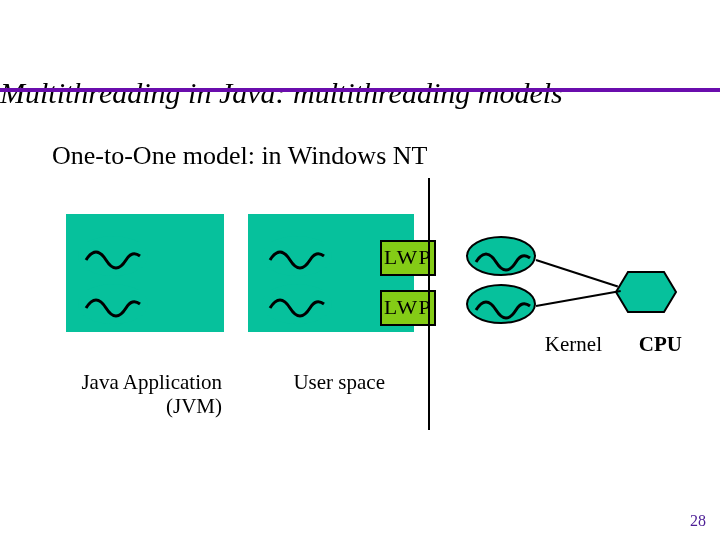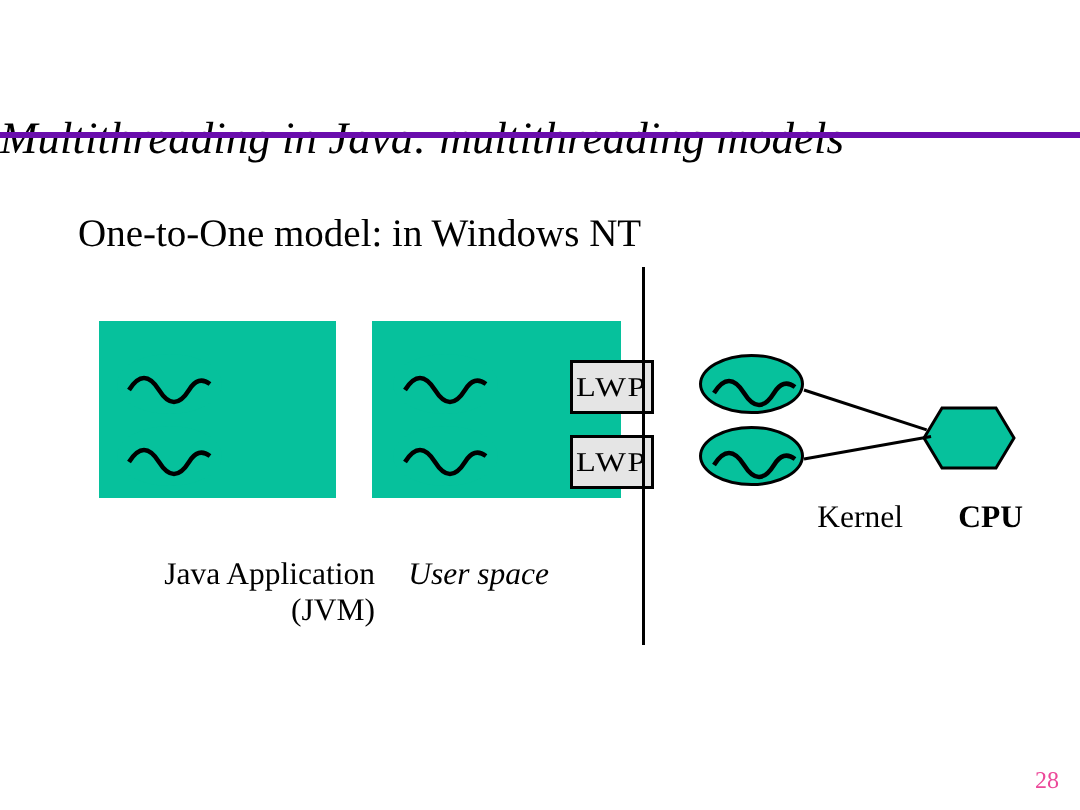--- a/index.html
+++ b/index.html
@@ -13,40 +13,40 @@
   .box-user  { left: 248px; top: 214px; width: 166px; height: 118px; }
 
   .thread-ellipse { position: absolute; width: 70px; height: 40px; border-radius: 50%; }
   .te1 { left: 78px;  top: 236px; background:#06c19c; }
   .te2 { left: 78px;  top: 284px; background:#06c19c; }
   .te3 { left: 262px; top: 236px; background:#06c19c; }
   .te4 { left: 262px; top: 284px; background:#06c19c; }
   .te5 { left: 466px; top: 236px; background:#06c19c; border:2px solid #000; }
   .te6 { left: 466px; top: 284px; background:#06c19c; border:2px solid #000; }
 
-  .lwp-box { position: absolute; width: 56px; height: 36px; background:#e5e5e5; border:2px solid #000; font-size:18px; display:flex; align-items:center; justify-content:center; }
+  .lwp-box { position: absolute; width: 56px; height: 36px; background:#84cc16; border:2px solid #000; font-size:18px; display:flex; align-items:center; justify-content:center; }
   .lwp-box span { transform: scaleX(1.2); letter-spacing: 1px; }
   .lwp1 { left: 380px; top: 240px; }
   .lwp2 { left: 380px; top: 290px; }
 
   .cpu-hex { position: absolute; left: 614px; top: 270px; width: 64px; height: 44px; }
   .label-block { position: absolute; font-size: 21px; text-align: right; }
-  .lab-jvm   { left: 70px;  top: 370px; width: 152px; line-height: 1.15; margin-left: 28px; }
-  .lab-user  { left: 256px; top: 370px; width: 110px; font-style: italic; }
+  .lab-jvm   { left: 70px;  top: 370px; width: 152px; line-height: 1.15; }
+  .lab-user  { left: 275px; top: 370px; width: 110px; }
   .lab-kspace{ left: 454px; top: 358px; width: 130px; }
   .lab-kernel{ left: 522px; top: 332px; width: 80px;  }
   .lab-cpu   { left: 632px; top: 332px; width: 50px; font-weight: bold;  }
 
   .divider-v { position: absolute; left: 428px; top: 178px; width: 0; height: 252px; border-left: 2px solid #000; }
 
   .line { position: absolute; background:#000; height:2px; }
   .l-kthread1-cpu { left: 536px; top: 259px; width: 86px; transform-origin:left center; transform: rotate(18deg); }
   .l-kthread2-cpu { left: 536px; top: 305px; width: 86px; transform-origin:left center; transform: rotate(-10deg); }
 
-  .page-num { position: absolute; right: 14px; bottom: 10px; font-size: 16px; color:#ec4899; }
+  .page-num { position: absolute; right: 14px; bottom: 10px; font-size: 16px; color:#4c1d95; }
 </style>
 </head>
 <body>
 <div class="slide">
 
   <div class="title">Multithreading in Java: multithreading models</div>
   <div class="rule"></div>
   <div class="subtitle">One-to-One model:  in Windows NT</div>
 
   <div class="green-box box-jvm"></div>

